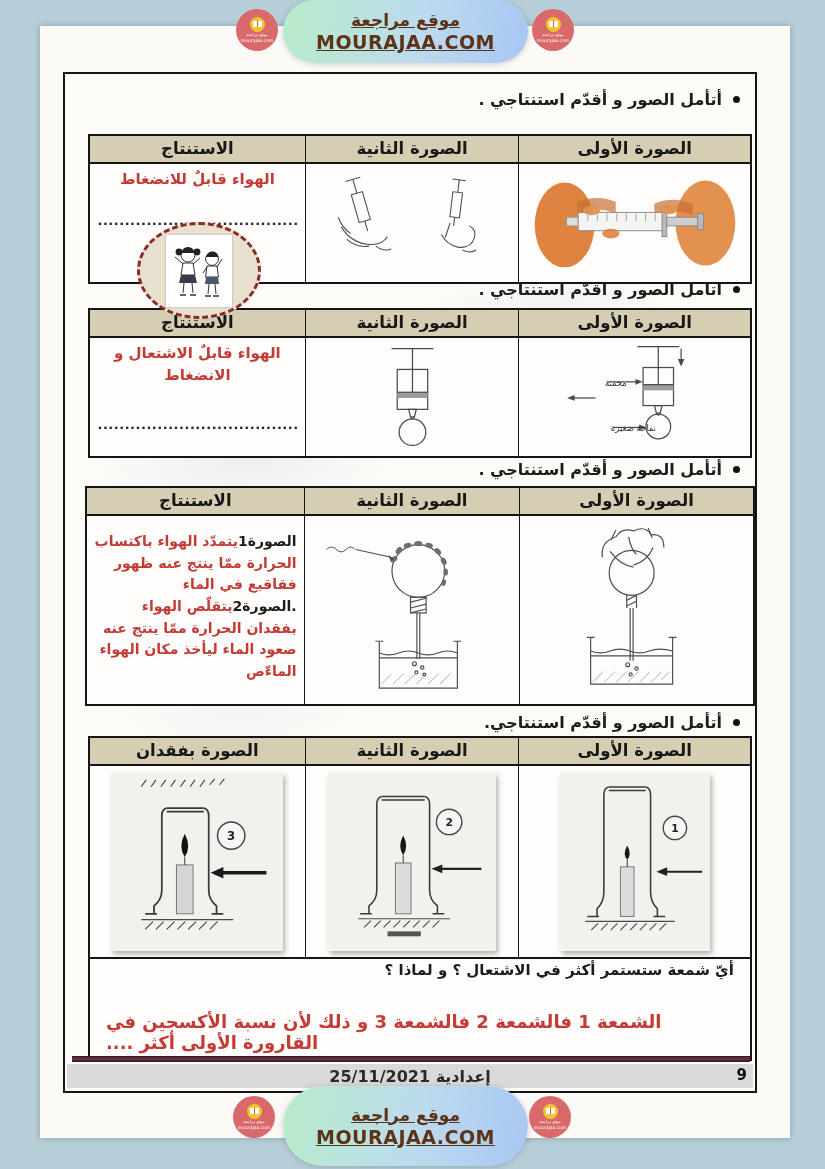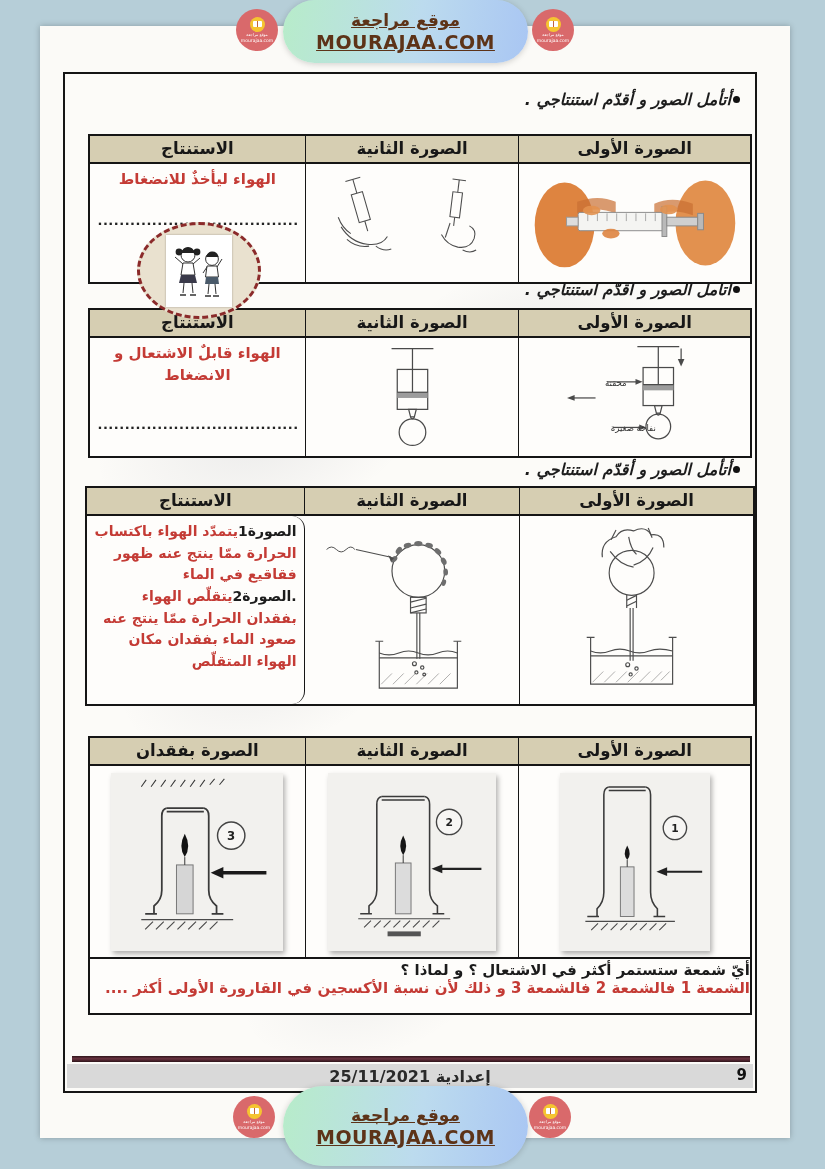--- a/index.html
+++ b/index.html
@@ -12,47 +12,47 @@
   .content-box { position:absolute; left:63px; top:72px; width:694px; height:1021px; border:2.4px solid #151515; background:#fcfbf8; z-index:2; }
 
   
   .wm { position:absolute; z-index:2; pointer-events:none; }
   .wm1 { left:90px; top:330px; width:340px; height:200px; transform:rotate(-18deg); background:radial-gradient(ellipse at center, rgba(90,95,115,.10), transparent 70%); }
   .wm2 { left:390px; top:260px; width:280px; height:160px; transform:rotate(-15deg); background:radial-gradient(ellipse at center, rgba(90,95,115,.08), transparent 70%); }
   .wm3 { left:110px; top:560px; width:320px; height:190px; transform:rotate(-22deg); background:radial-gradient(ellipse at center, rgba(90,95,115,.09), transparent 70%); }
   .wm4 { left:240px; top:930px; width:240px; height:130px; transform:rotate(-12deg); background:radial-gradient(ellipse at center, rgba(90,95,115,.06), transparent 70%); }
 
   
-  .bullet { position:absolute; right:85px; z-index:3; display:flex; direction:rtl; align-items:center; gap:2px;
-            font-size:16px; font-weight:700; color:#1c1c1c;font-style:italic; }
+  .bullet { position:absolute; right:85px; z-index:3; display:flex; direction:rtl; align-items:center; gap:11px;
+            font-size:16px; font-weight:700; color:#1c1c1c; }
   .bullet .dot { width:7px; height:7px; border-radius:50%; background:#111; flex:0 0 auto; }
 
   
   .tbl { position:absolute; left:88px; width:664px; border:2.4px solid #151515; background:#fefdfb; direction:rtl; z-index:3; }
   .row { display:grid; grid-template-columns:231fr 214fr 216fr; }
   .row > div + div { border-right:1.6px solid #151515; }
   .head { background:#d6ceb2; border-bottom:2px solid #151515; }
   .head div { text-align:center; font-size:16.5px; font-weight:700; color:#171717; padding:3px 2px 4px; }
   .body > div { position:relative; display:flex; align-items:center; justify-content:center; overflow:hidden; }
   .concl { display:block !important; padding:5px 6px; }
   .red { color:#c43b35; }
   .concl p.main { text-align:center; font-size:15px; font-weight:700; line-height:1.45; }
   .dots { display:block; text-align:center; font-size:13px; font-weight:700; color:#222; letter-spacing:.5px; white-space:nowrap; overflow:hidden; }
 
   .t1 { top:134px; } .t1 .body { min-height:118px; }
   .t2 { top:308px; } .t2 .body { min-height:118px; }
   .t3 { top:486px; left:85px; width:670px; } .t3 .body { min-height:188px; }
   .t4 { top:736px; } .t4 .body { min-height:191px; }
 
-  .t3 .concl { padding:5px 7px 3px 4px; font-size:14px; font-weight:700; line-height:1.55; text-align:right;border-radius:13px; }
+  .t3 .concl { padding:15px 7px 3px 4px; font-size:14px; font-weight:700; line-height:1.55; text-align:right; }
   .t3 .concl .pre { color:#1c1c1c; }
 
-  .qrow { border-top:2px solid #151515; direction:rtl; padding:2px 0 6px; min-height:56px; }
+  .qrow { border-top:2px solid #151515; direction:rtl; padding:2px 16px 6px; min-height:56px; }
   .qrow .q { font-size:15px; font-weight:700; color:#1b1b1b; text-align:right; }
-  .qrow .a { font-size:15px; font-weight:700; text-align:right; }
+  .qrow .a { font-size:18px; font-weight:700; text-align:left;margin-top:32px; }
 
   
   .photo { background:#f2f1ee; box-shadow:2px 3px 5px rgba(0,0,0,.30); width:178px; height:172px; display:flex; align-items:center; justify-content:center; margin:6px 0; }
   .t4 .body svg { display:block; }
 
   
   .sticker { position:absolute; left:137px; top:222px; width:124px; height:97px; border:3px dashed #8b2a2a; border-radius:50%;
              background:#e9e1cf; z-index:5; display:flex; align-items:center; justify-content:center; }
   .sticker .frame { width:66px; height:72px; background:#fff; box-shadow:0 0 2px rgba(0,0,0,.3); display:flex; align-items:center; justify-content:center; }
 
@@ -102,20 +102,24 @@
     <span>أتأمل الصور و أقدّم استنتاجي .</span>
   </div>
   <div class="bullet" style="top:280px">
     <span class="dot"></span>
     <span>أتأمل الصور و أقدّم استنتاجي .</span>
   </div>
   <div class="bullet" style="top:460px">
     <span class="dot"></span>
     <span>أتأمل الصور و أقدّم استنتاجي .</span>
   </div>
+  <div class="bullet" style="top:713px">
+    <span class="dot"></span>
+    <span>أتأمل الصور و أقدّم استنتاجي.</span>
+  </div>
 
   <div class="tbl t1">
     <div class="row head">
       <div>الصورة الأولى</div>
       <div>الصورة الثانية</div>
       <div>الاستنتاج</div>
     </div>
     <div class="row body">
       <div>
         <svg width="222" height="108" viewBox="0 0 230 112">
@@ -162,21 +166,21 @@
               <line x1="-7" y1="-37" x2="7" y2="-37"></line>
               <line x1="0" y1="2" x2="0" y2="11"></line>
             </g>
             <path d="M138,68 q6,11 17,13 q13,2 17,-9 q3,-9 -5,-13"></path>
             <path d="M147,56 l-5,15"></path>
             <path d="M160,84 q8,4 14,0"></path>
           </g>
         </svg>
       </div>
       <div class="concl">
-        <p class="main red">الهواء ليأخذٌ للانضغاط</p>
+        <p class="main red">الهواء قابلٌ للانضغاط</p>
         <span class="dots" style="margin-top:22px">......................................</span>
       </div>
     </div>
   </div>
 
   <div class="tbl t2">
     <div class="row head">
       <div>الصورة الأولى</div>
       <div>الصورة الثانية</div>
       <div>الاستنتاج</div>
@@ -297,21 +301,21 @@
             <ellipse cx="132" cy="30" rx="4" ry="2.6" transform="rotate(45 132 30)"></ellipse>
             <ellipse cx="138" cy="40" rx="4" ry="2.6" transform="rotate(65 138 40)"></ellipse>
             <ellipse cx="140" cy="51" rx="3.6" ry="2.4" transform="rotate(85 140 51)"></ellipse>
             <ellipse cx="138" cy="62" rx="3.4" ry="2.3" transform="rotate(110 138 62)"></ellipse>
             <polygon points="87,37 81,34 84,40" fill="#4d4d4d"></polygon>
           </g>
         </svg>
       </div>
       <div class="concl">
         <p class="red"><span class="pre">الصورة1</span><span>يتمدّد الهواء باكتساب الحرارة ممّا ينتج عنه ظهور فقاقيع في الماء</span></p>
-        <p class="red"><span class="pre">.الصورة2</span><span>يتقلّص الهواء بفقدان الحرارة ممّا ينتج عنه صعود الماء بفقدان مكان الهواء المتقلّص</span></p>
+        <p class="red"><span class="pre">.الصورة2</span><span>يتقلّص الهواء بفقدان الحرارة ممّا ينتج عنه صعود الماء ليأخذ مكان الهواء الماءّص</span></p>
       </div>
     </div>
   </div>
 
   <div class="tbl t4">
     <div class="row head">
       <div>الصورة الأولى</div>
       <div>الصورة الثانية</div>
       <div>الصورة بفقدان</div>
     </div>

